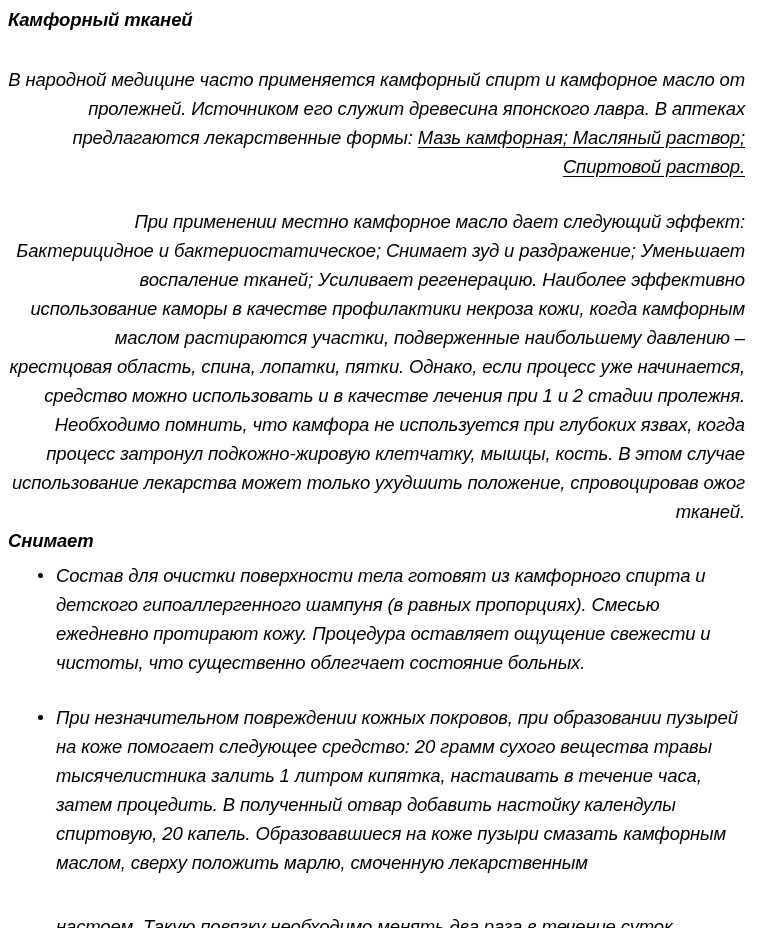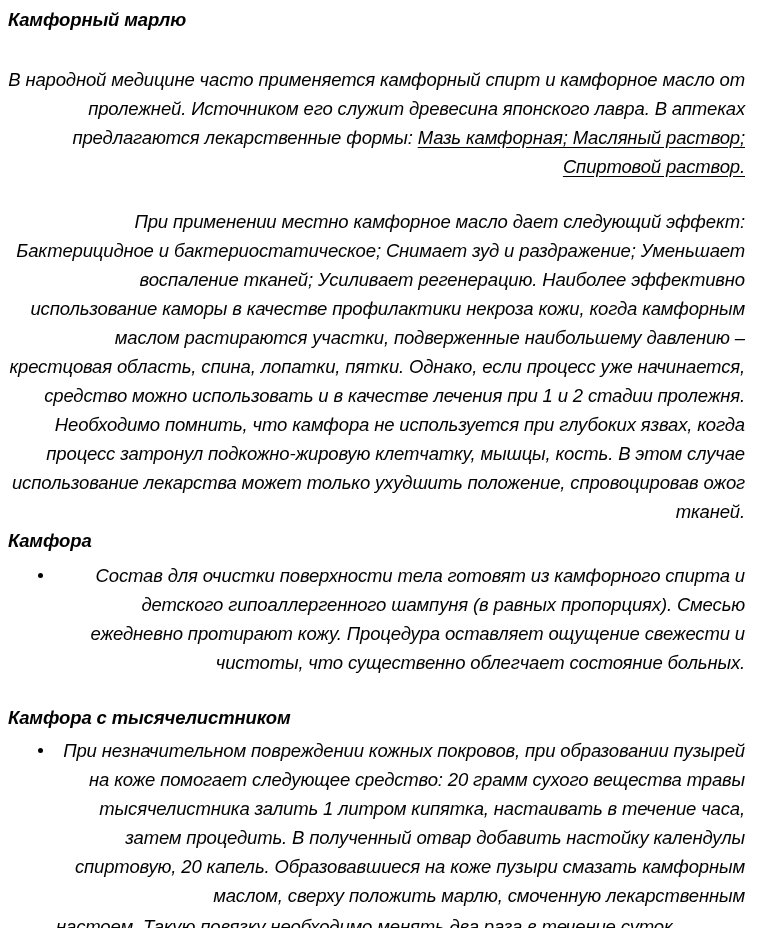--- a/index.html
+++ b/index.html
@@ -37,21 +37,20 @@
     text-decoration: underline;
     text-underline-offset: 3px;
   }
   .doc-list {
     margin: 0;
     padding: 0 0 0 48px;
     list-style: none;
   }
   .doc-list li {
     position: relative;
-    text-align: right;
   }
   .doc-list li::before {
     content: "";
     position: absolute;
     left: -18px;
     top: 12px;
     width: 5px;
     height: 5px;
     background: #000;
     border-radius: 50%;
@@ -73,26 +72,25 @@
     height: 29px;
     overflow: hidden;
     white-space: nowrap;
   }
 </style>
 </head>
 <body>
 
 <div class="page" data-name="document-page">
   <div data-name="document-body">
-      <div class="doc-heading" data-name="heading-kamforny-spirt"><span data-name="text-run">Камфорный марлю</span></div>
+      <div class="doc-heading" data-name="heading-kamforny-spirt"><span data-name="text-run">Камфорный тканей</span></div>
       <p class="doc-paragraph" data-name="paragraph-intro"><span data-name="text-run">В народной медицине часто применяется камфорный спирт и камфорное масло от пролежней. Источником его служит древесина японского лавра. В аптеках предлагаются лекарственные формы: </span><span data-name="underlined-text-run" class="underline">Мазь камфорная; Масляный раствор; Спиртовой раствор.</span></p>
       <p class="doc-paragraph" data-name="paragraph-effects"><span data-name="text-run">При применении местно камфорное масло дает следующий эффект: Бактерицидное и бактериостатическое; Снимает зуд и раздражение; Уменьшает воспаление тканей; Усиливает регенерацию. Наиболее эффективно использование каморы в качестве профилактики некроза кожи, когда камфорным маслом растираются участки, подверженные наибольшему давлению – крестцовая область, спина, лопатки, пятки. Однако, если процесс уже начинается, средство можно использовать и в качестве лечения при 1 и 2 стадии пролежня. Необходимо помнить, что камфора не используется при глубоких язвах, когда процесс затронул подкожно-жировую клетчатку, мышцы, кость. В этом случае использование лекарства может только ухудшить положение, спровоцировав ожог тканей.</span></p>
-      <div class="doc-heading" data-name="heading-losyon"><span data-name="text-run">Камфора</span></div>
+      <div class="doc-heading" data-name="heading-losyon"><span data-name="text-run">Снимает</span></div>
       <ul class="doc-list" data-name="bullet-lotion">
         <li data-name="list-item"><span data-name="text-run">Состав для очистки поверхности тела готовят из камфорного спирта и детского гипоаллергенного шампуня (в равных пропорциях). Смесью ежедневно протирают кожу. Процедура оставляет ощущение свежести и чистоты, что существенно облегчает состояние больных.</span></li>
       </ul>
-      <div class="doc-heading" data-name="heading-kamfora-tysyachelistnik"><span data-name="text-run">Камфора с тысячелистником</span></div>
       <ul class="doc-list" data-name="bullet-yarrow">
         <li data-name="list-item"><span data-name="text-run">При незначительном повреждении кожных покровов, при образовании пузырей на коже помогает следующее средство: 20 грамм сухого вещества травы тысячелистника залить 1 литром кипятка, настаивать в течение часа, затем процедить. В полученный отвар добавить настойку календулы спиртовую, 20 капель. Образовавшиеся на коже пузыри смазать камфорным маслом, сверху положить марлю, смоченную лекарственным</span></li>
       </ul>
     </div>
   <div class="clipped-line" data-name="clipped-bottom-line">настоем. Такую повязку необходимо менять два раза в течение суток.</div>
 </div>
 
 </body></html>

